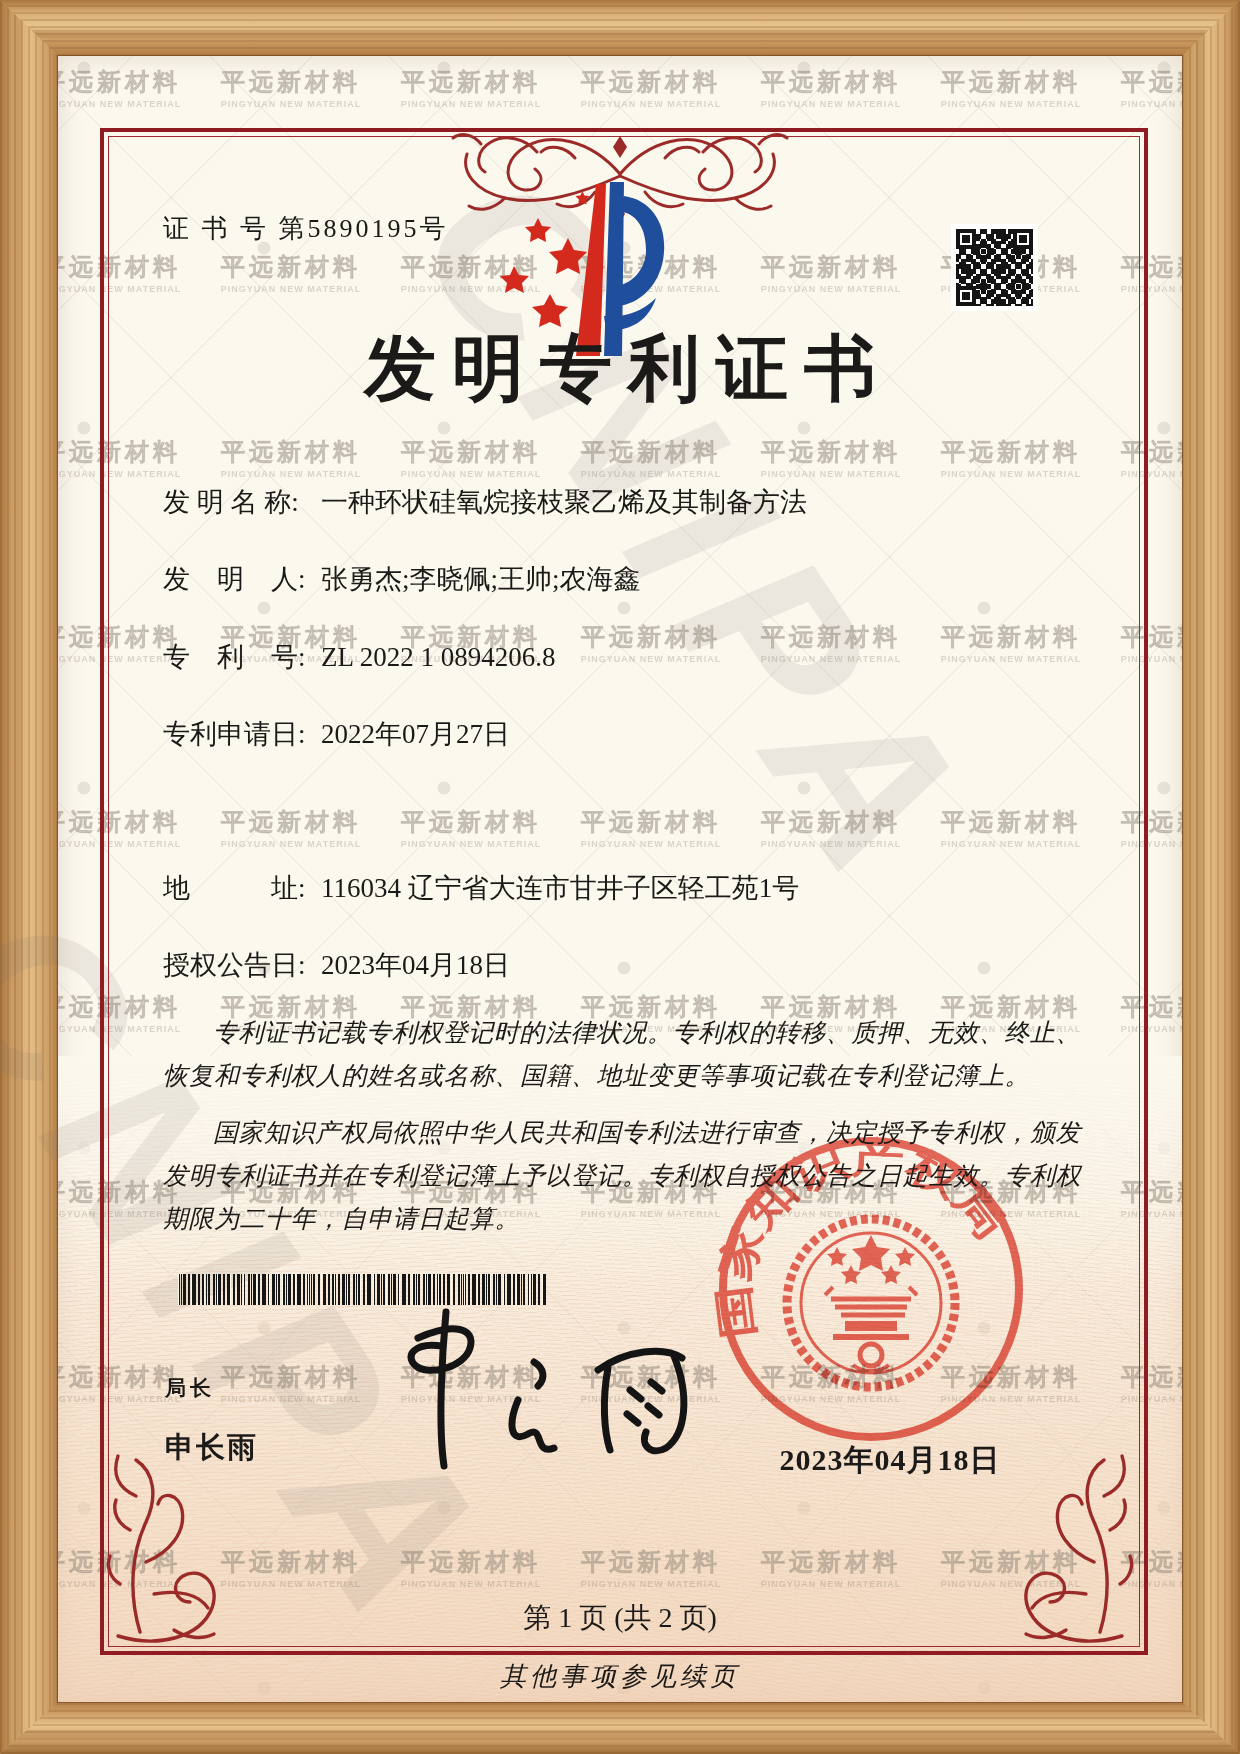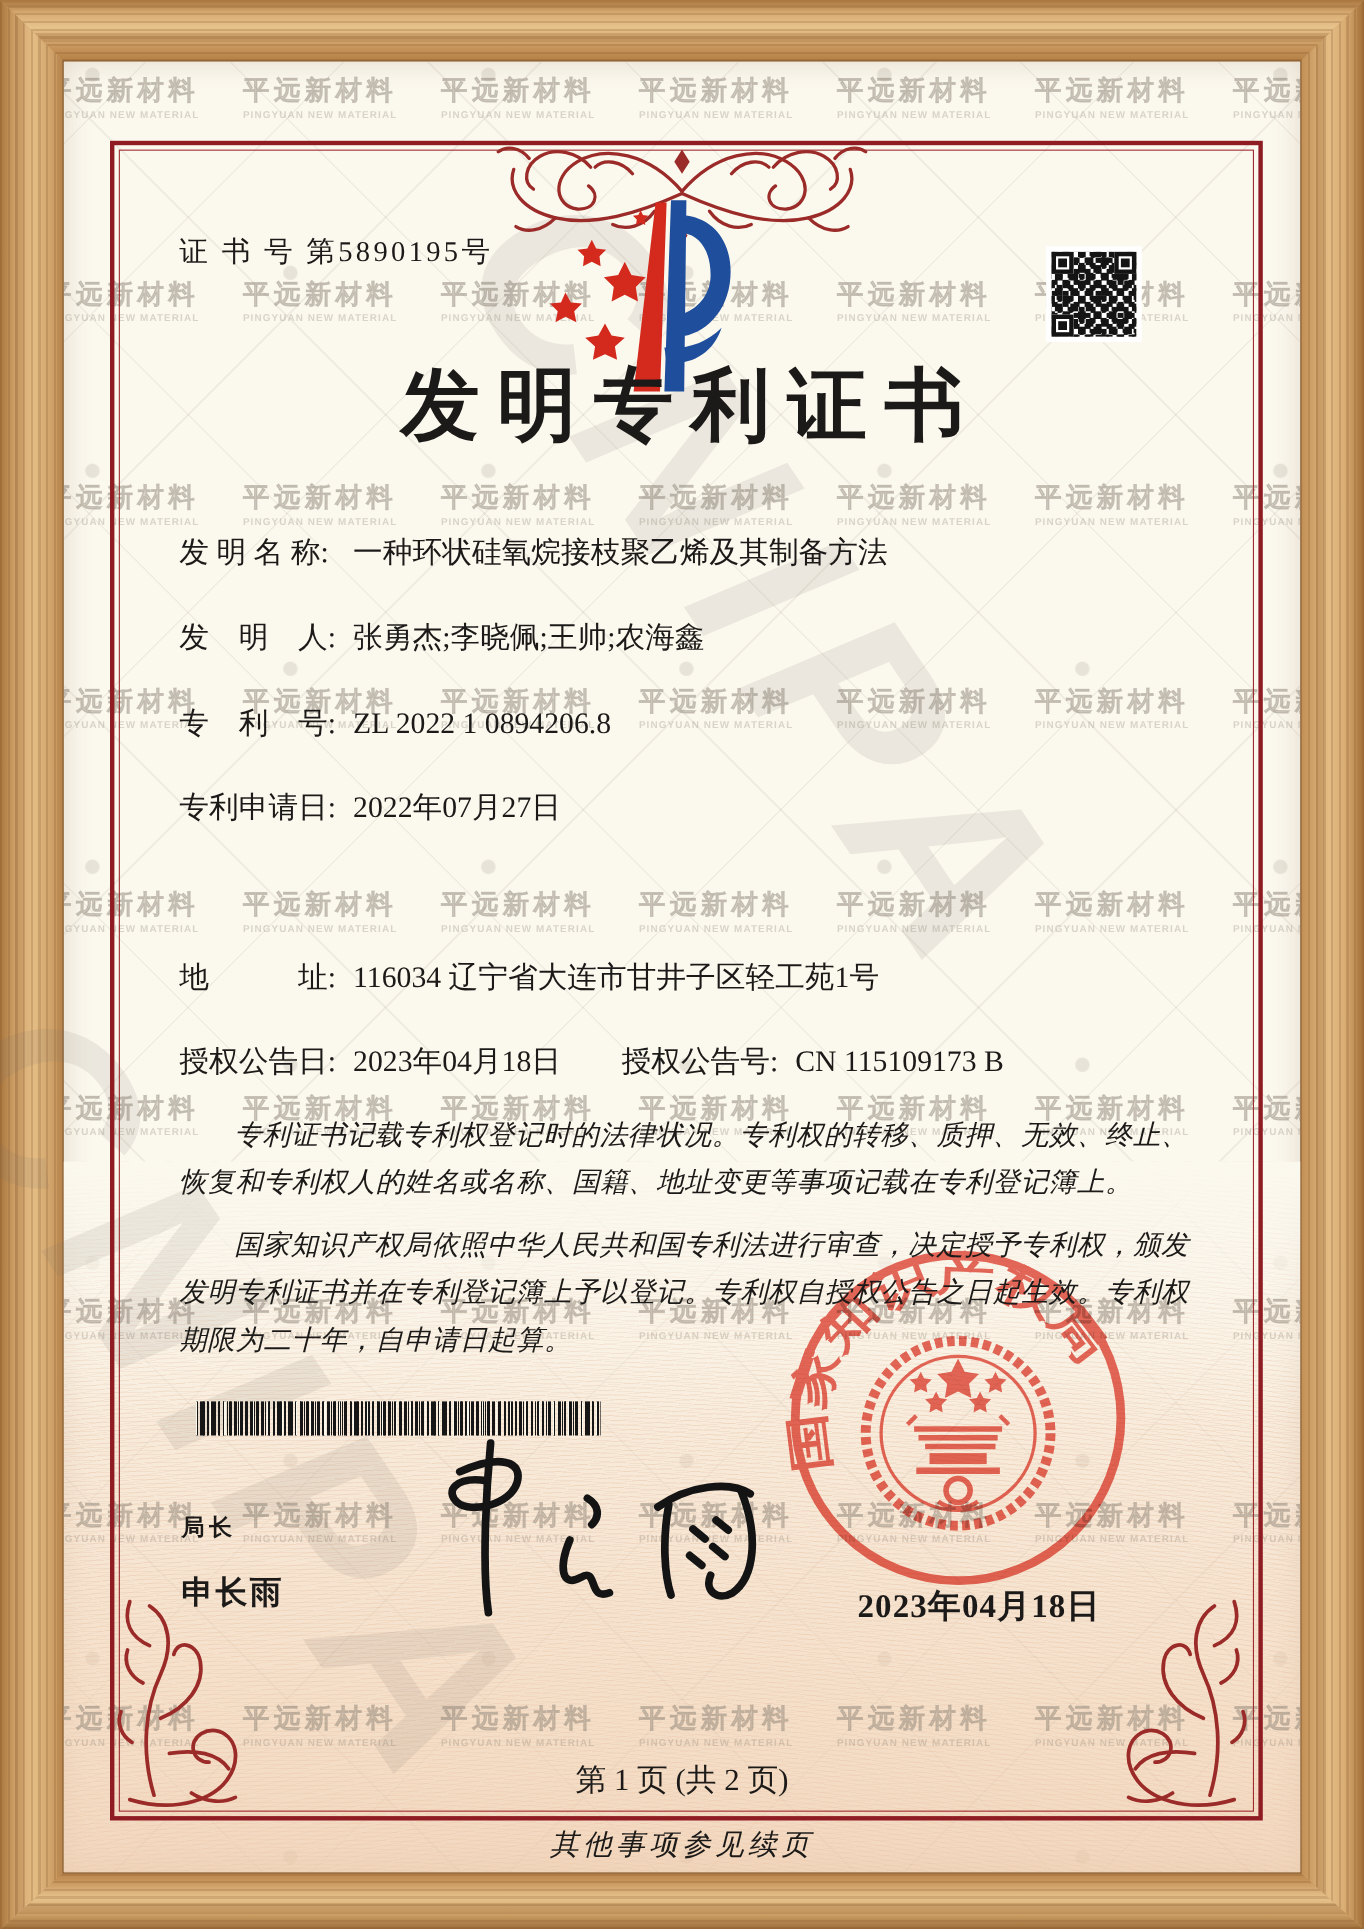--- a/index.html
+++ b/index.html
@@ -445,21 +445,20 @@
       <span class="lab">专　利　号:</span><span class="val">ZL 2022 1 0894206.8</span>
     </div>
     <div class="txt row" style="top:660px">
       <span class="lab">专利申请日:</span><span class="val">2022年07月27日</span>
     </div>
     <div class="txt row" style="top:814px">
       <span class="lab">地　　　址:</span><span class="val">116034 辽宁省大连市甘井子区轻工苑1号</span>
     </div>
     <div class="txt row" style="top:891px;position:absolute;">
       <span class="lab">授权公告日:</span><span class="val">2023年04月18日</span>
-      <span class="pair2"><span class="lab">授权公告号:</span><span class="val">CN 115109173 B</span></span>
     </div>
 
     <div class="txt paras">
       <p>专利证书记载专利权登记时的法律状况。专利权的转移、质押、无效、终止、恢复和专利权人的姓名或名称、国籍、地址变更等事项记载在专利登记簿上。</p>
       <p>国家知识产权局依照中华人民共和国专利法进行审查，决定授予专利权，颁发发明专利证书并在专利登记簿上予以登记。专利权自授权公告之日起生效。专利权期限为二十年，自申请日起算。</p>
     </div>
 
     <div class="barcode"></div>
 
     <div class="txt director">局长</div>

